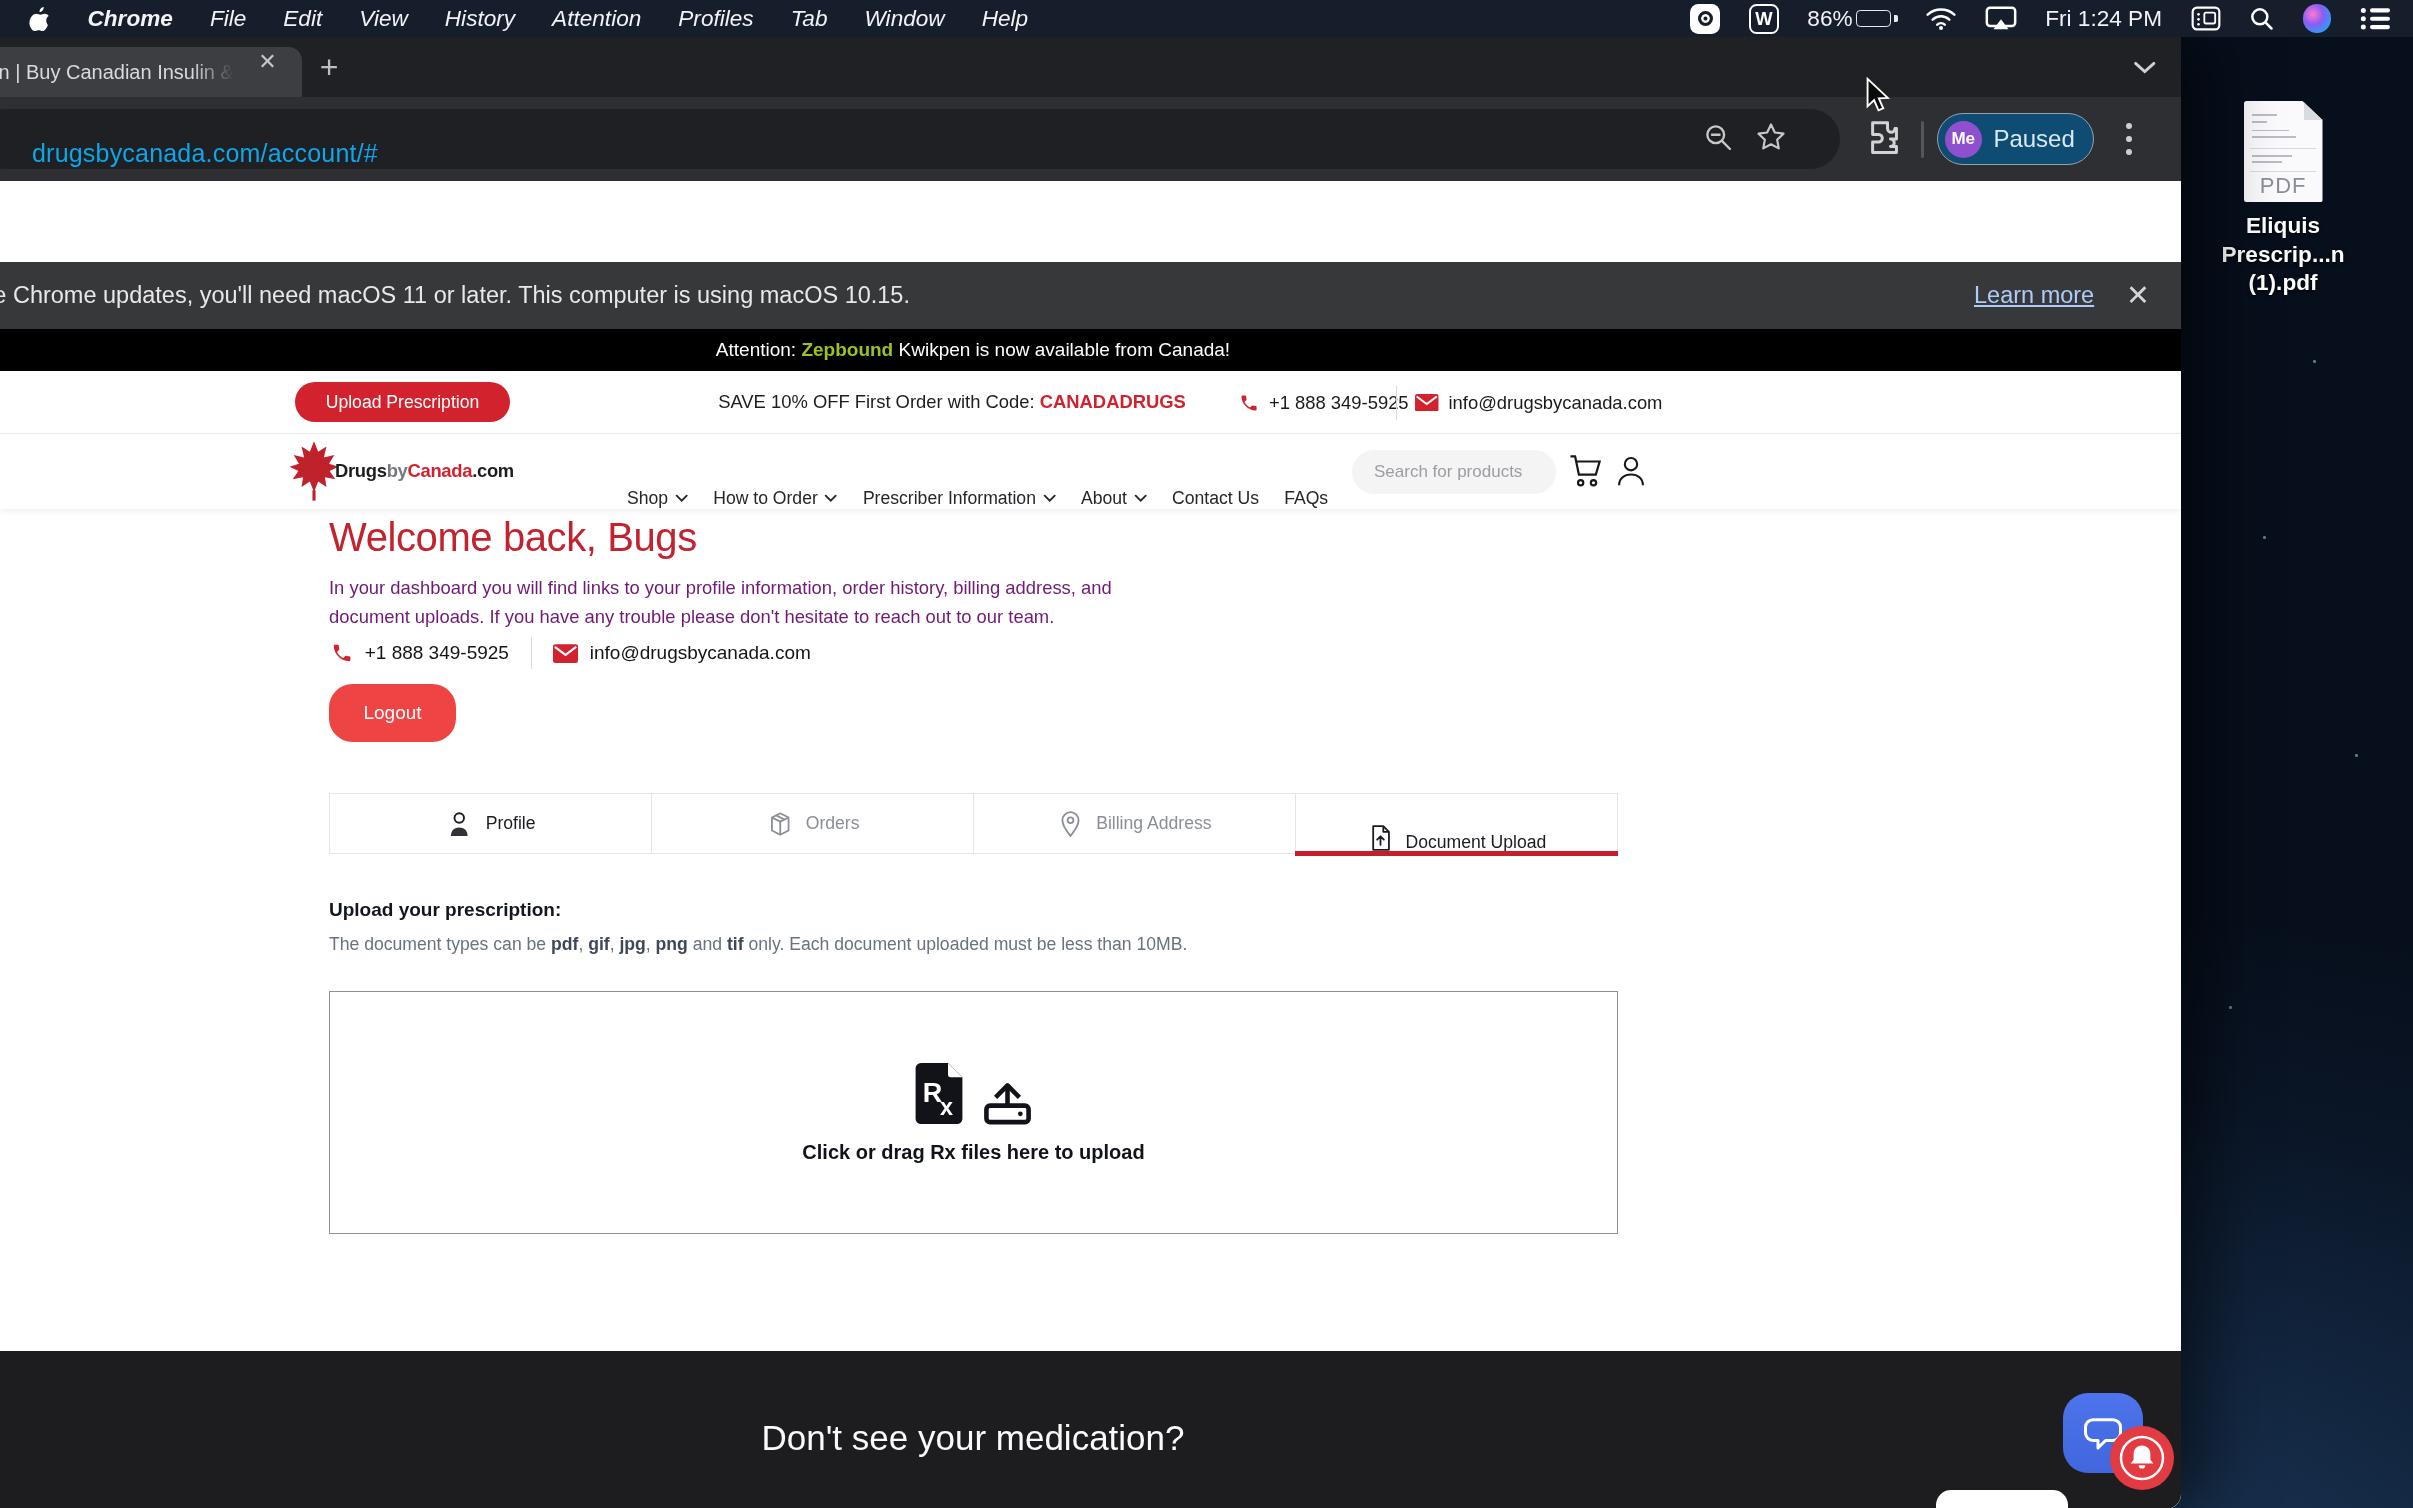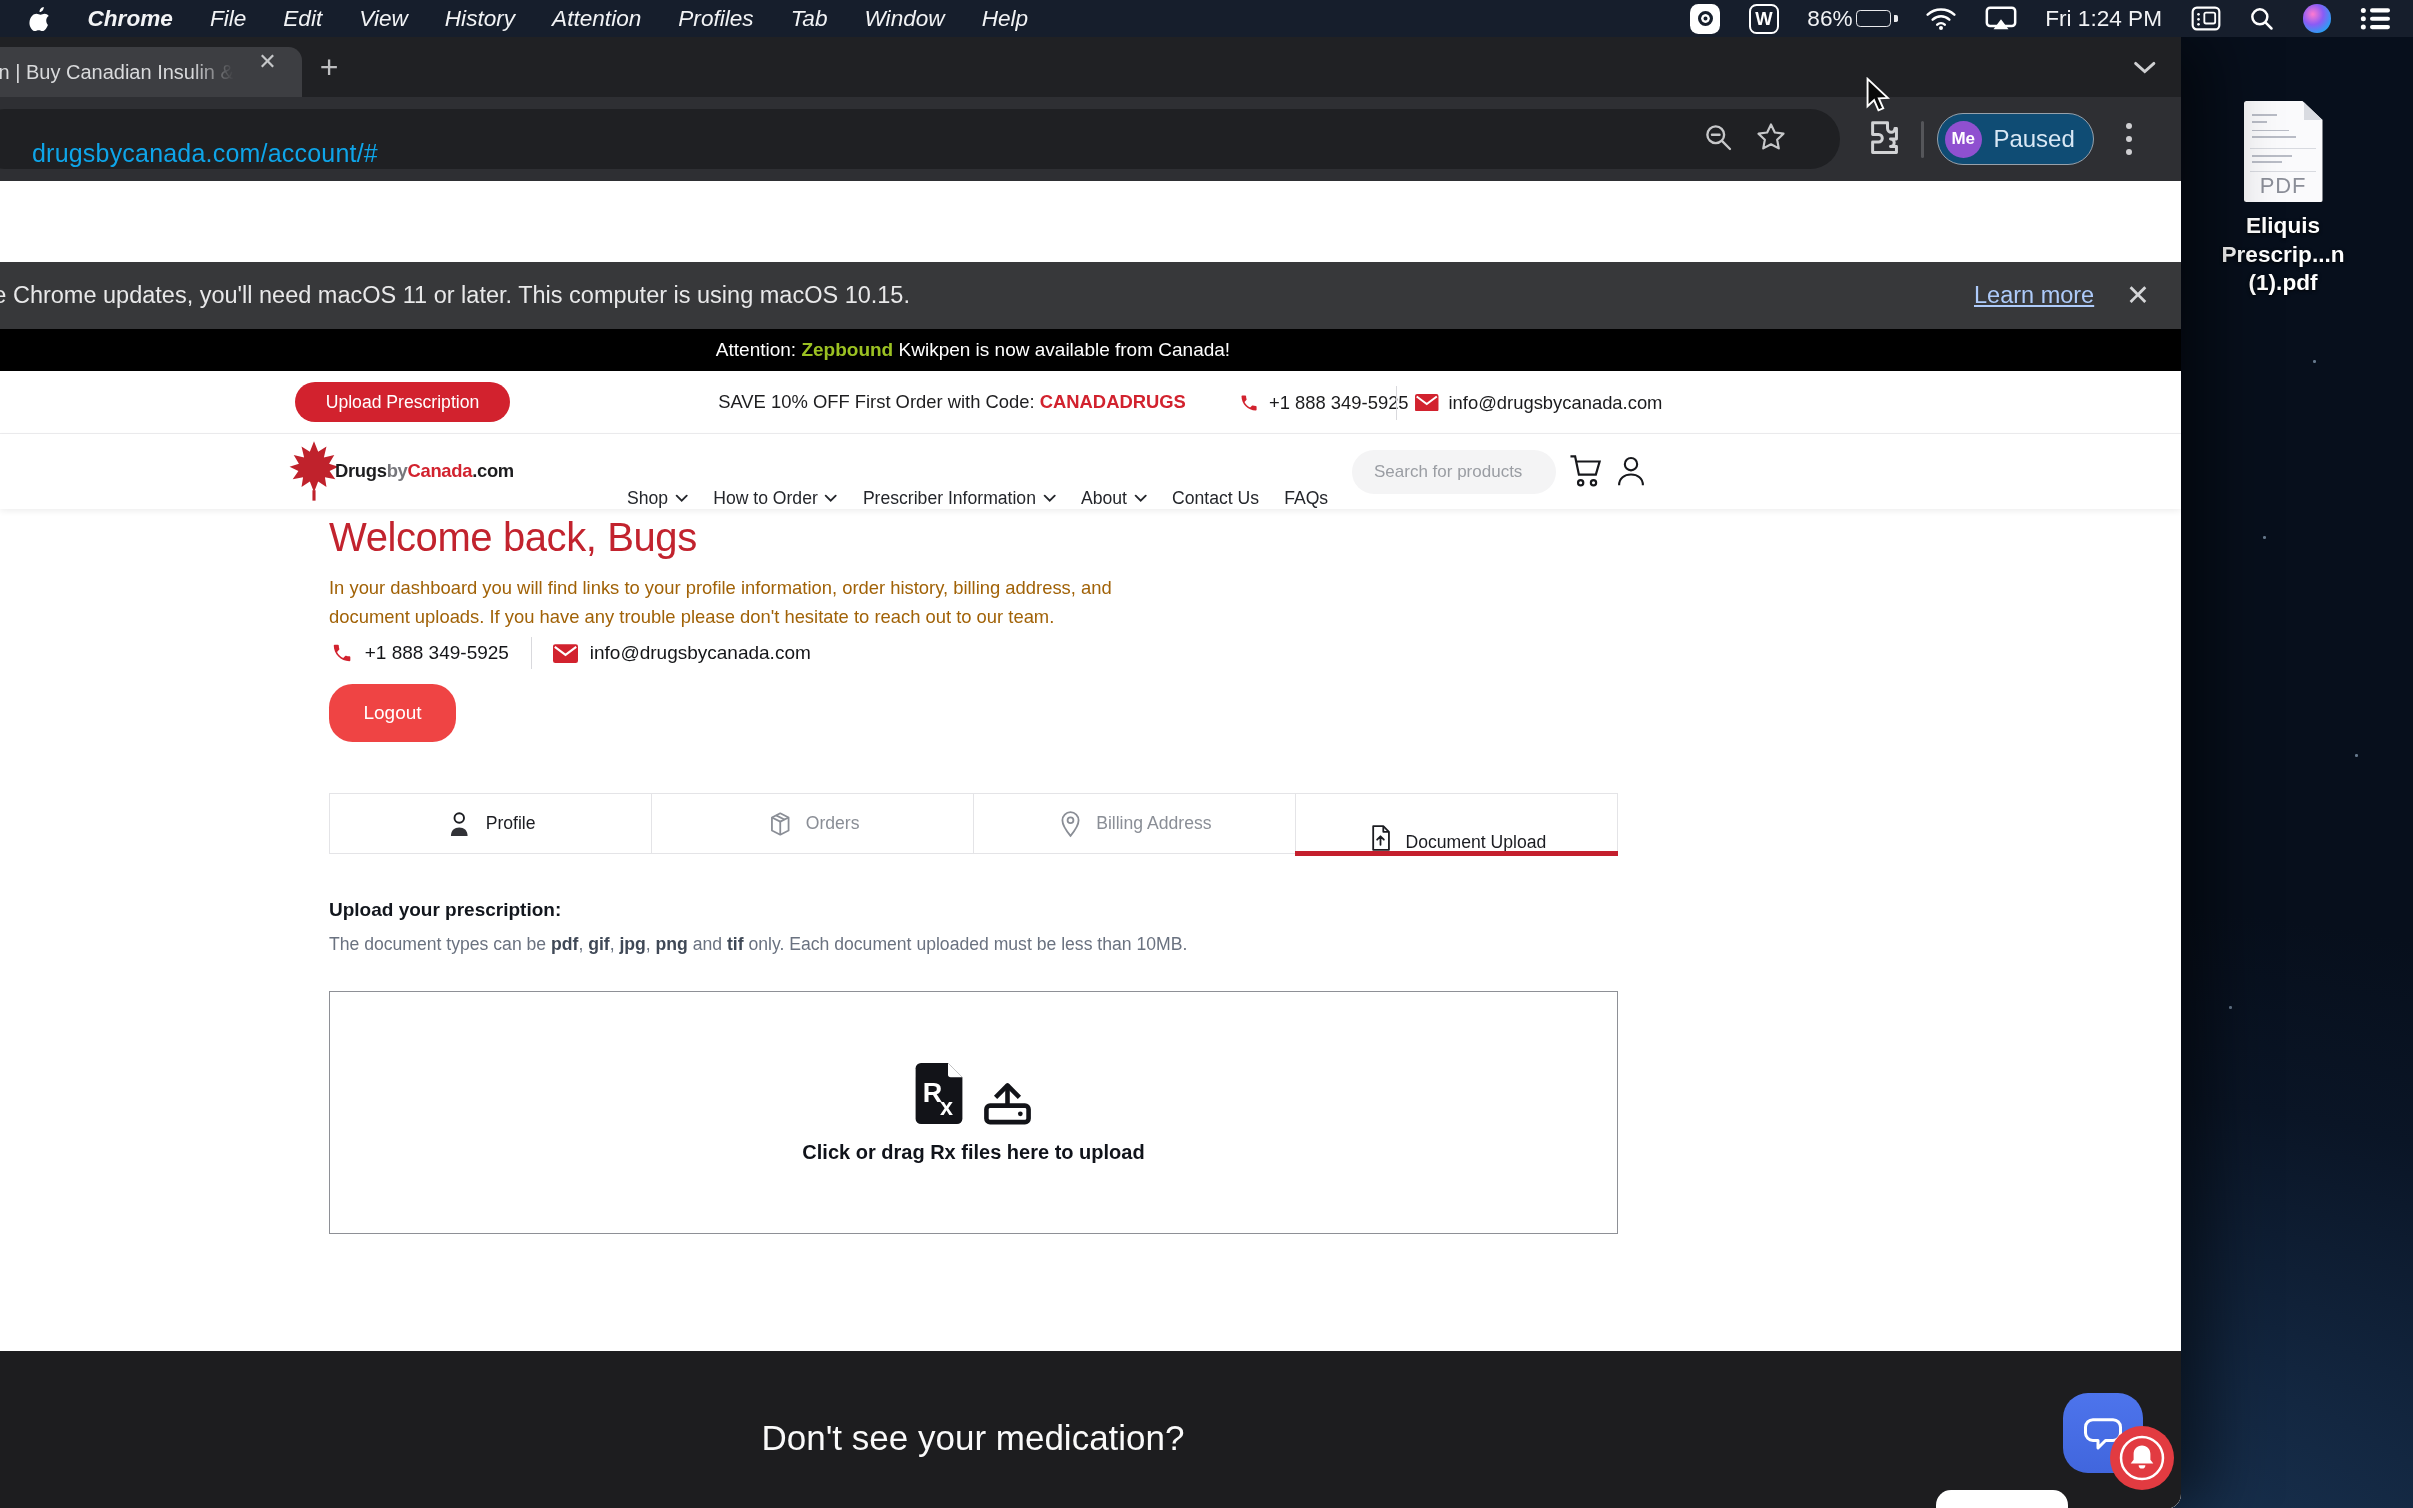--- a/index.html
+++ b/index.html
@@ -109,21 +109,21 @@
   .logo-text .by { color:#77777c; } .logo-text .canada { color:#d2222e; }
   .nav-menu { position:absolute; left:627px; top:0; height:75px; display:flex; align-items:flex-end; gap:25px; }
   .nav-item { display:flex; align-items:center; gap:6.7px; font-size:17.6px; color:#24262b; white-space:nowrap; }
   .search-pill { position:absolute; left:1352px; top:16px; width:204px; height:44px; background:#f4f4f5; border-radius:22px;
       border:none; padding:0 22px; font-size:17px; color:#5f6368; font-family:inherit; }
   .search-pill::placeholder { color:#9a9da3; }
   .nav-cart { position:absolute; left:1569px; top:20px; color:#17181c; }
   .nav-account { position:absolute; left:1614px; top:19px; color:#17181c; }
 
   .welcome-title { position:absolute; left:329px; top:186px; font-size:40px; font-weight:500; color:#c2232e; letter-spacing:-0.4px; }
-  .welcome-desc { position:absolute; left:329px; top:245px; width:855px; font-size:18.4px; line-height:28.5px; color:#a16207; }
+  .welcome-desc { position:absolute; left:329px; top:245px; width:855px; font-size:18.4px; line-height:28.5px; color:#701a75; }
   .acct-contact { position:absolute; left:331px; top:308px; display:flex; align-items:center; gap:11.7px;
       font-size:19px; color:#141518; }
   .acct-sep { width:0.8px; height:32px; background:#d9d9dd; margin:0 10px; }
   .logout-btn { position:absolute; left:329px; top:355px; width:127px; height:58px; background:#ef4444; border:none;
       border-radius:23.5px; color:#fff; font-size:19px; font-family:inherit; }
 
   .acct-tabs { position:absolute; left:329px; top:421px; width:1289px; height:61px; display:flex;
       border:0.8px solid #e4e4e7;margin-top:43px; }
   .acct-tab { position:relative; flex:1; display:flex; align-items:center; justify-content:center; gap:11.7px;
       font-size:17.6px; color:#8a8e96; border-right:0.8px solid #e4e4e7; background:#fff; }

